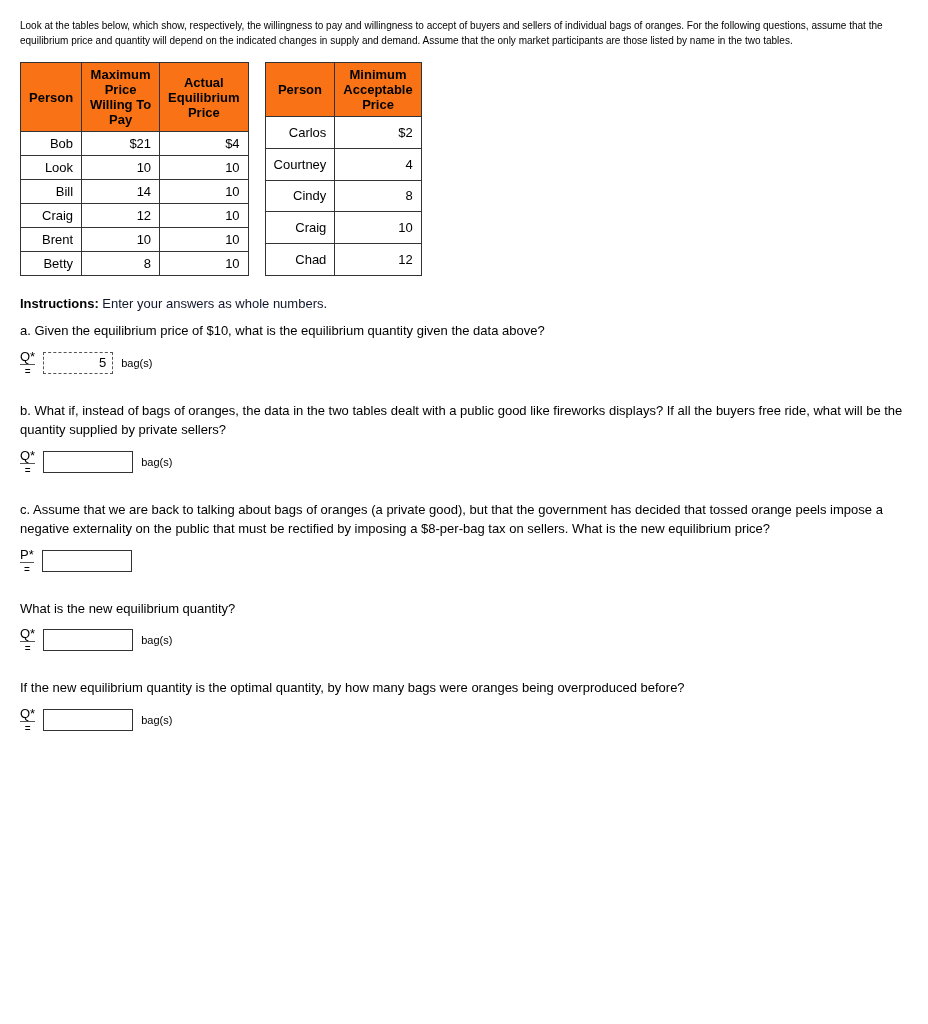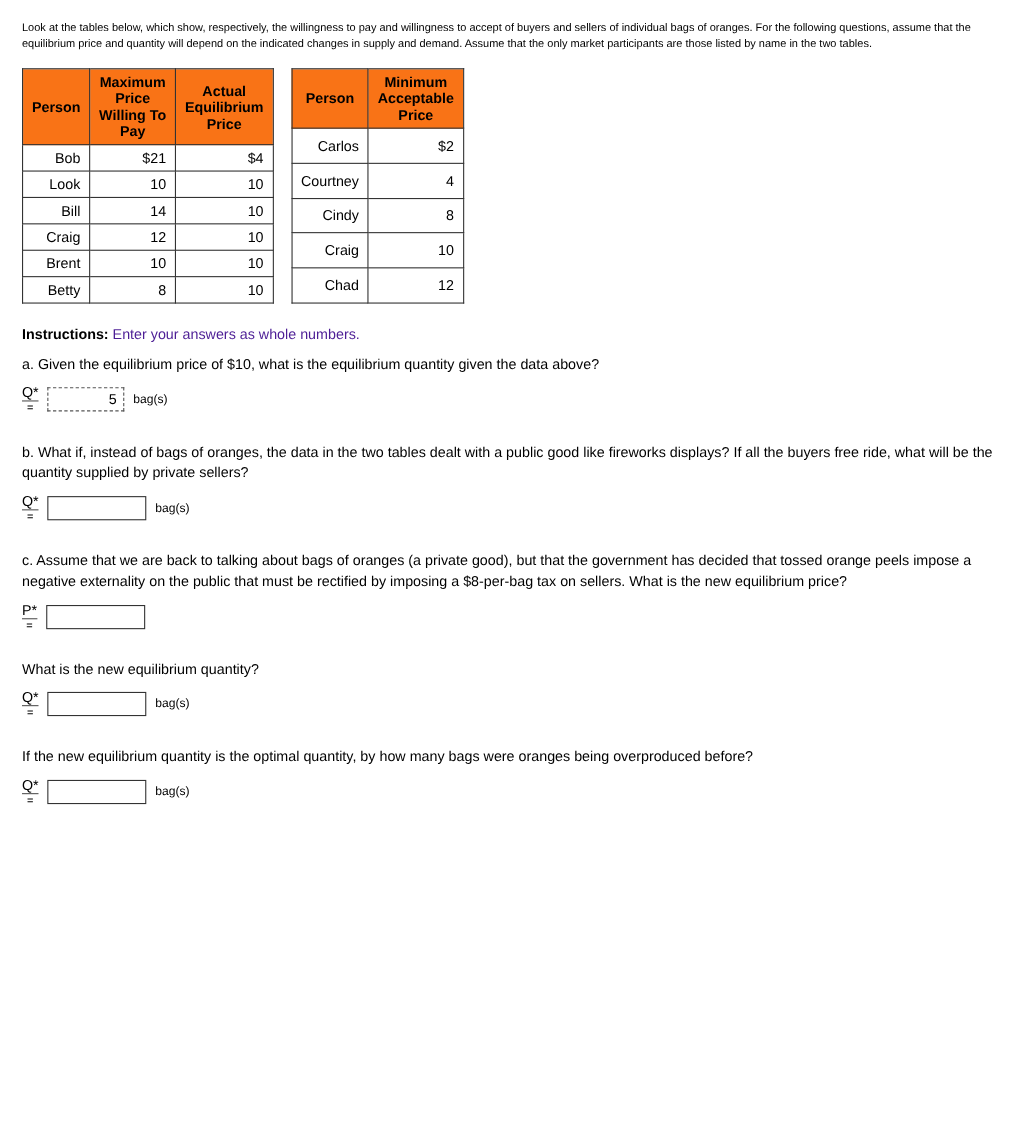--- a/index.html
+++ b/index.html
@@ -178,21 +178,21 @@
       <tr>
         <td>Chad</td>
         <td>12</td>
       </tr>
     </tbody>
   </table>
 </div>
 
 <div class="instructions">
   <span class="bold">Instructions:</span>
-  <span style="color:#4c1d95;">Enter your answers as whole numbers.</span>
+  <span style="color:#0f172a;">Enter your answers as whole numbers.</span>
 </div>
 
 <div class="question-block">
   <p class="question-text">a. Given the equilibrium price of $10, what is the equilibrium quantity given the data above?</p>
   <div class="answer-row">
     <div class="qlabel-block">
       <span class="qlabel-top">Q*</span>
       <span class="qlabel-bottom">=</span>
     </div>
     <div class="filled-value">5</div>

